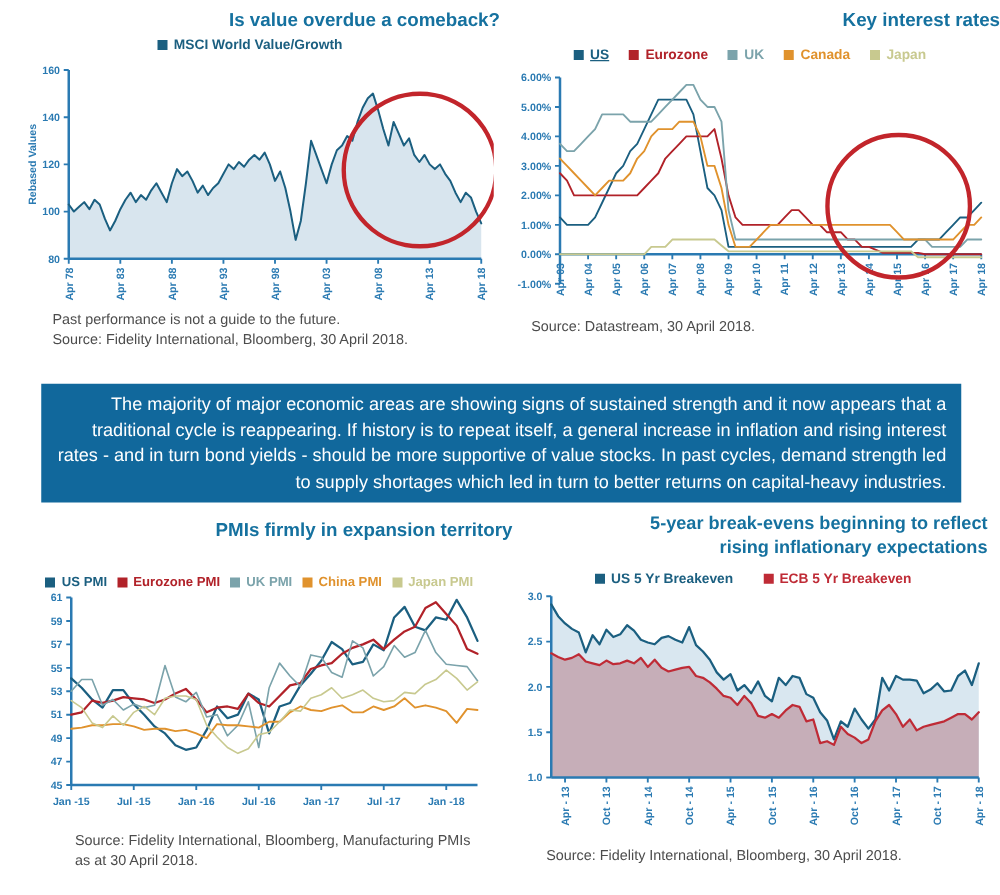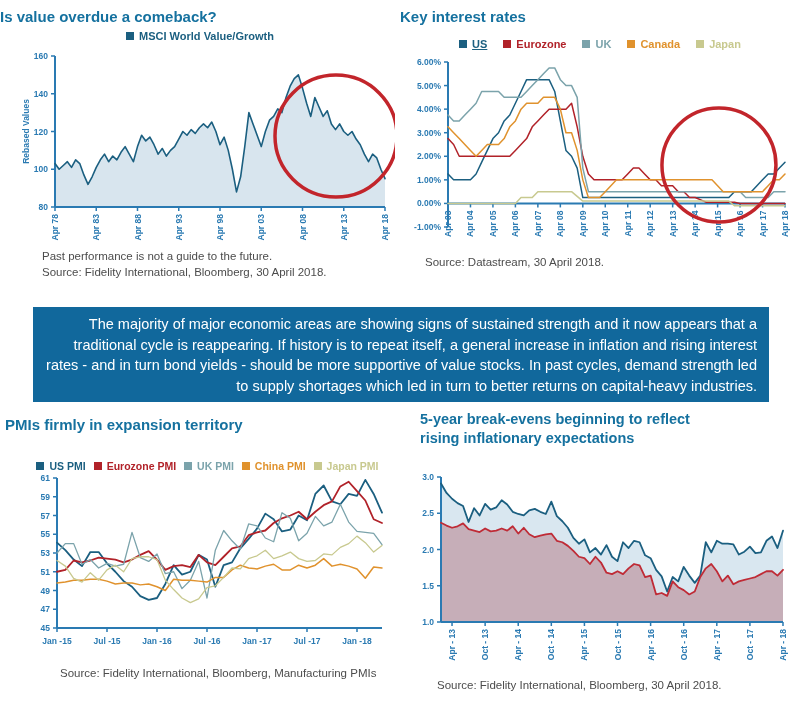--- a/index.html
+++ b/index.html
@@ -1,18 +1,18 @@
 <!DOCTYPE html>
 <html><head>
 <meta charset="utf-8">
 <style>
   html,body{margin:0;padding:0;background:#ffffff;}
   .page{position:relative;width:800px;height:716px;background:#ffffff;overflow:hidden;
         font-family:"Liberation Sans",sans-serif;}
-  .chart-title{position:absolute;text-align:left;font-weight:bold;font-size:15px;color:#15719f;}
+  .chart-title{position:absolute;text-align:right;font-weight:bold;font-size:15px;color:#15719f;}
   .chart-title div:empty{display:none;}
   .legend{position:absolute;display:flex;justify-content:center;align-items:center;font-weight:bold;}
   .legend-item{display:flex;align-items:center;gap:5px;white-space:nowrap;}
   .swatch{width:8px;height:8px;display:inline-block;flex:0 0 auto;}
   .footnote{position:absolute;color:#4c4c4c;font-size:11.5px;line-height:15.5px;}
   .footnote div:empty{display:none;}
   .quote{position:absolute;left:33px;top:307px;width:736px;height:95px;box-sizing:border-box;
          padding:7px 12px;font-size:14.5px;line-height:20.5px;text-align:right;}
   svg{position:absolute;overflow:hidden;}
   .tick{font-size:8.5px;font-weight:bold;font-family:"Liberation Sans",sans-serif;}
@@ -240,26 +240,37 @@
       <line x1="332" y1="160" x2="332" y2="164" stroke="#2a7ab2" stroke-width="1.5"></line>
       <text x="332" y="176" text-anchor="middle" class="tick" fill="#2a7ab2">Jan -18</text>
       <polyline points="32,74.68749999999999 40.333333333333336,82.18750000000003 48.66666666666667,91.56250000000003 57,98.12499999999999 65.33333333333334,84.06249999999999 73.66666666666666,84.06249999999999 82,95.31250000000001 90.33333333333334,103.75 98.66666666666667,113.125 107,118.75000000000001 115.33333333333333,128.125 123.66666666666667,131.875 132,129.99999999999997 140.33333333333331,115.93749999999997 148.66666666666669,97.18749999999997 157,106.56249999999997 165.33333333333334,103.75 173.66666666666666,86.87500000000003 182,91.56250000000003 190.33333333333334,118.75000000000001 198.66666666666666,97.18749999999997 207,94.375 215.33333333333334,80.3125 223.66666666666666,70.9375 232,60.624999999999986 240.33333333333334,45.62499999999997 248.66666666666666,51.249999999999986 257,63.43750000000003 265.33333333333337,61.5625 273.6666666666667,47.5 282,52.1875 290.3333333333333,25.93750000000003 298.6666666666667,17.49999999999997 307,33.4375 315.3333333333333,36.24999999999997 323.6666666666667,25.93750000000003 332,27.812499999999986 340.3333333333333,11.875000000000027 348.6666666666667,25.93750000000003 357,44.68750000000003" fill="none" stroke="#1b5f80" stroke-width="1.8" stroke-linejoin="round" stroke-linecap="round"></polyline>
       <polyline points="32,103.75 40.333333333333336,101.87499999999997 48.66666666666667,92.49999999999997 57,94.375 65.33333333333334,92.49999999999997 73.66666666666666,89.6875 82,90.62500000000001 90.33333333333334,91.56250000000003 98.66666666666667,94.375 107,91.56250000000003 115.33333333333333,86.87500000000003 123.66666666666667,83.12499999999997 132,91.56250000000003 140.33333333333331,101.87499999999997 148.66666666666669,98.12499999999999 157,97.18749999999997 165.33333333333334,99.0625 173.66666666666666,86.87500000000003 182,94.375 190.33333333333334,97.18749999999997 198.66666666666666,88.74999999999999 207,80.3125 215.33333333333334,78.43749999999997 223.66666666666666,67.18750000000001 232,64.37499999999997 240.33333333333334,62.500000000000014 248.66666666666666,54.99999999999997 257,50.31249999999997 265.33333333333337,47.5 273.6666666666667,43.750000000000014 282,51.249999999999986 290.3333333333333,43.750000000000014 298.6666666666667,37.187499999999986 307,33.4375 315.3333333333333,18.437499999999986 323.6666666666667,13.749999999999986 332,23.124999999999986 340.3333333333333,32.499999999999986 348.6666666666667,51.249999999999986 357,54.99999999999997" fill="none" stroke="#b12229" stroke-width="1.8" stroke-linejoin="round" stroke-linecap="round"></polyline>
       <polyline points="32,85 40.333333333333336,75.625 48.66666666666667,75.625 57,96.25000000000003 65.33333333333334,91.56250000000003 73.66666666666666,100.00000000000001 82,95.31250000000001 90.33333333333334,98.12499999999999 98.66666666666667,96.25000000000003 107,64.37499999999997 115.33333333333333,89.6875 123.66666666666667,93.43749999999999 132,85.93750000000001 140.33333333333331,105.62500000000003 148.66666666666669,103.75 157,120.62499999999997 165.33333333333334,112.18749999999999 173.66666666666666,93.43749999999999 182,129.99999999999997 190.33333333333334,82.18750000000003 198.66666666666666,62.500000000000014 207,72.81250000000003 215.33333333333334,81.25000000000001 223.66666666666666,55.937499999999986 232,57.812500000000014 240.33333333333334,69.99999999999999 248.66666666666666,73.74999999999997 257,44.68750000000003 265.33333333333337,50.31249999999997 273.6666666666667,72.81250000000003 282,65.31249999999999 290.3333333333333,48.437500000000014 298.6666666666667,57.812500000000014 307,54.06250000000003 315.3333333333333,36.24999999999997 323.6666666666667,54.06250000000003 332,63.43750000000003 340.3333333333333,64.37499999999997 348.6666666666667,65.31249999999999 357,76.56250000000001" fill="none" stroke="#7ba3ab" stroke-width="1.3" stroke-linejoin="round" stroke-linecap="round"></polyline>
       <polyline points="32,115.00000000000003 40.333333333333336,114.06250000000001 48.66666666666667,112.18749999999999 57,112.18749999999999 65.33333333333334,111.24999999999997 73.66666666666666,111.24999999999997 82,113.125 90.33333333333334,115.93749999999997 98.66666666666667,115.00000000000003 107,115.00000000000003 115.33333333333333,116.87499999999999 123.66666666666667,115.93749999999997 132,118.75000000000001 140.33333333333331,122.5 148.66666666666669,111.24999999999997 157,112.18749999999999 165.33333333333334,112.18749999999999 173.66666666666666,113.125 182,114.06250000000001 190.33333333333334,109.37500000000001 198.66666666666666,109.37500000000001 207,101.87499999999997 215.33333333333334,97.18749999999997 223.66666666666666,100.00000000000001 232,100.93750000000003 240.33333333333334,98.12499999999999 248.66666666666666,96.25000000000003 257,101.87499999999997 265.33333333333337,101.87499999999997 273.6666666666667,97.18749999999997 282,100.00000000000001 290.3333333333333,97.18749999999997 298.6666666666667,90.62500000000001 307,98.12499999999999 315.3333333333333,96.25000000000003 323.6666666666667,98.12499999999999 332,100.93750000000003 340.3333333333333,110.31250000000003 348.6666666666667,99.0625 357,100.00000000000001" fill="none" stroke="#e0922d" stroke-width="1.5" stroke-linejoin="round" stroke-linecap="round"></polyline>
       <polyline points="32,92.49999999999997 40.333333333333336,98.12499999999999 48.66666666666667,110.31250000000003 57,114.06250000000001 65.33333333333334,104.68750000000001 73.66666666666666,112.18749999999999 82,101.87499999999997 90.33333333333334,97.18749999999997 98.66666666666667,103.75 107,90.62500000000001 115.33333333333333,88.74999999999999 123.66666666666667,88.74999999999999 132,91.56250000000003 140.33333333333331,112.18749999999999 148.66666666666669,121.56249999999999 157,129.99999999999997 165.33333333333334,134.68749999999997 173.66666666666666,130.9375 182,119.68750000000003 190.33333333333334,117.8125 198.66666666666666,109.37500000000001 207,100.00000000000001 215.33333333333334,100.93750000000003 223.66666666666666,90.62500000000001 232,87.81249999999997 240.33333333333334,82.18750000000003 248.66666666666666,90.62500000000001 257,87.81249999999997 265.33333333333337,84.06249999999999 273.6666666666667,90.62500000000001 282,93.43749999999999 290.3333333333333,92.49999999999997 298.6666666666667,85.93750000000001 307,86.87500000000003 315.3333333333333,79.37499999999999 323.6666666666667,75.625 332,68.12500000000003 340.3333333333333,74.68749999999999 348.6666666666667,84.06249999999999 357,77.50000000000003" fill="none" stroke="#c8c98f" stroke-width="1.3" stroke-linejoin="round" stroke-linecap="round"></polyline>
     </svg>
   <div class="footnote bl-foot">
     <div>Source: Fidelity International, Bloomberg, Manufacturing PMIs</div>
+    <div>as at 30 April 2018.</div>
   </div>
 
   <div class="chart-title br-title">
     <div>5-year break-evens beginning to reflect</div>
     <div>rising inflationary expectations</div>
   </div>
+  <div class="legend br-legend">
+      <span class="legend-item">
+        <span class="swatch" style="background: rgb(27, 95, 128);"></span>
+        <span style="color: rgb(27, 95, 128);">US 5 Yr Breakeven</span>
+      </span>
+      <span class="legend-item">
+        <span class="swatch" style="background: rgb(191, 43, 54);"></span>
+        <span style="color: rgb(191, 43, 54);">ECB 5 Yr Breakeven</span>
+      </span>
+    </div>
   <svg width="390" height="210" style="left:405px;top:466px">
       <polygon points="36,17.52499999999999 41.516129032258064,26.950000000000014 47.03225806451613,32.749999999999986 52.54838709677419,37.099999999999994 58.064516129032256,39.99999999999999 63.58064516129032,55.95000000000001 69.09677419354838,42.17500000000001 74.61290322580645,49.42499999999998 80.12903225806451,37.825 85.64516129032259,43.625000000000014 91.16129032258064,41.449999999999996 96.67741935483872,34.19999999999999 102.19354838709677,38.55 107.70967741935485,45.8 113.2258064516129,47.97499999999999 118.74193548387098,49.42499999999998 124.25806451612902,44.349999999999994 129.77419354838707,42.89999999999999 135.29032258064518,45.8 140.80645161290323,47.97499999999999 146.32258064516128,35.64999999999999 151.83870967741933,50.150000000000006 157.35483870967744,55.224999999999994 162.8709677419355,61.750000000000014 168.38709677419354,71.89999999999999 173.90322580645162,77.69999999999999 179.4193548387097,73.35 184.93548387096774,86.4 190.4516129032258,82.05 195.96774193548387,88.575 201.48387096774195,79.14999999999999 207,90.75 212.51612903225805,95.1 218.03225806451613,76.25 223.54838709677418,82.05 229.06451612903228,74.79999999999998 234.58064516129033,76.25 240.09677419354838,89.30000000000001 245.61290322580646,92.2 251.1290322580645,103.8 256.64516129032256,110.325 262.1612903225806,125.55000000000001 267.67741935483866,111.05 273.1935483870968,115.39999999999999 278.7096774193549,100.9 284.2258064516129,109.60000000000001 289.741935483871,116.85 295.258064516129,109.60000000000001 300.7741935483871,76.25 306.2903225806451,86.4 311.80645161290323,74.79999999999998 317.3225806451613,77.69999999999999 322.8387096774194,77.69999999999999 328.35483870967744,78.42500000000001 333.8709677419355,88.575 339.38709677419354,85.675 344.9032258064516,80.6 350.41935483870964,87.125 355.93548387096774,86.4 361.4516129032258,74.79999999999998 366.9677419354839,70.44999999999999 372.48387096774195,82.05 378,64.65 378,156 36,156" fill="#d9e7f0"></polygon>
       <polygon points="36,56.67499999999999 41.516129032258064,59.574999999999996 47.03225806451613,61.750000000000014 52.54838709677419,60.30000000000001 58.064516129032256,57.400000000000006 63.58064516129032,63.20000000000002 69.09677419354838,64.65 74.61290322580645,66.1 80.12903225806451,62.474999999999994 85.64516129032259,65.375 91.16129032258064,64.65 96.67741935483872,62.474999999999994 102.19354838709677,64.65 107.70967741935485,60.30000000000001 113.2258064516129,67.54999999999998 118.74193548387098,61.750000000000014 124.25806451612902,68.275 129.77419354838707,71.17500000000001 135.29032258064518,69.725 140.80645161290323,68.275 146.32258064516128,67.54999999999998 151.83870967741933,74.79999999999998 157.35483870967744,76.25 162.8709677419355,79.87500000000001 168.38709677419354,84.95 173.90322580645162,90.75 179.4193548387097,92.2 184.93548387096774,98 190.4516129032258,90.75 195.96774193548387,96.55 201.48387096774195,106.7 207,108.15 212.51612903225805,105.25 218.03225806451613,108.15 223.54838709677418,102.35 229.06451612903228,98 234.58064516129033,99.45 240.09677419354838,111.05 245.61290322580646,109.60000000000001 251.1290322580645,128.45 256.64516129032256,127 262.1612903225806,129.89999999999998 267.67741935483866,115.39999999999999 273.1935483870968,121.2 278.7096774193549,124.10000000000001 284.2258064516129,128.45 289.741935483871,125.55000000000001 295.258064516129,111.05 300.7741935483871,102.35 306.2903225806451,98 311.80645161290323,105.25 317.3225806451613,115.39999999999999 322.8387096774194,109.60000000000001 328.35483870967744,118.3 333.8709677419355,115.39999999999999 339.38709677419354,113.94999999999999 344.9032258064516,112.5 350.41935483870964,111.05 355.93548387096774,108.15 361.4516129032258,105.25 366.9677419354839,105.25 372.48387096774195,109.60000000000001 378,103.8 378,156 36,156" fill="#c6aeb8"></polygon>
       <line x1="36" y1="11" x2="36" y2="156" stroke="#2a7ab2" stroke-width="2"></line>
       <line x1="36" y1="156" x2="378" y2="156" stroke="#2a7ab2" stroke-width="2"></line>
       <line x1="32" y1="156" x2="36" y2="156" stroke="#2a7ab2" stroke-width="1.5"></line>
       <text x="29" y="159" text-anchor="end" class="tick" fill="#2a7ab2">1.0</text>
       <line x1="32" y1="119.75" x2="36" y2="119.75" stroke="#2a7ab2" stroke-width="1.5"></line>
       <text x="29" y="122.75" text-anchor="end" class="tick" fill="#2a7ab2">1.5</text>
       <line x1="32" y1="83.5" x2="36" y2="83.5" stroke="#2a7ab2" stroke-width="1.5"></line>

